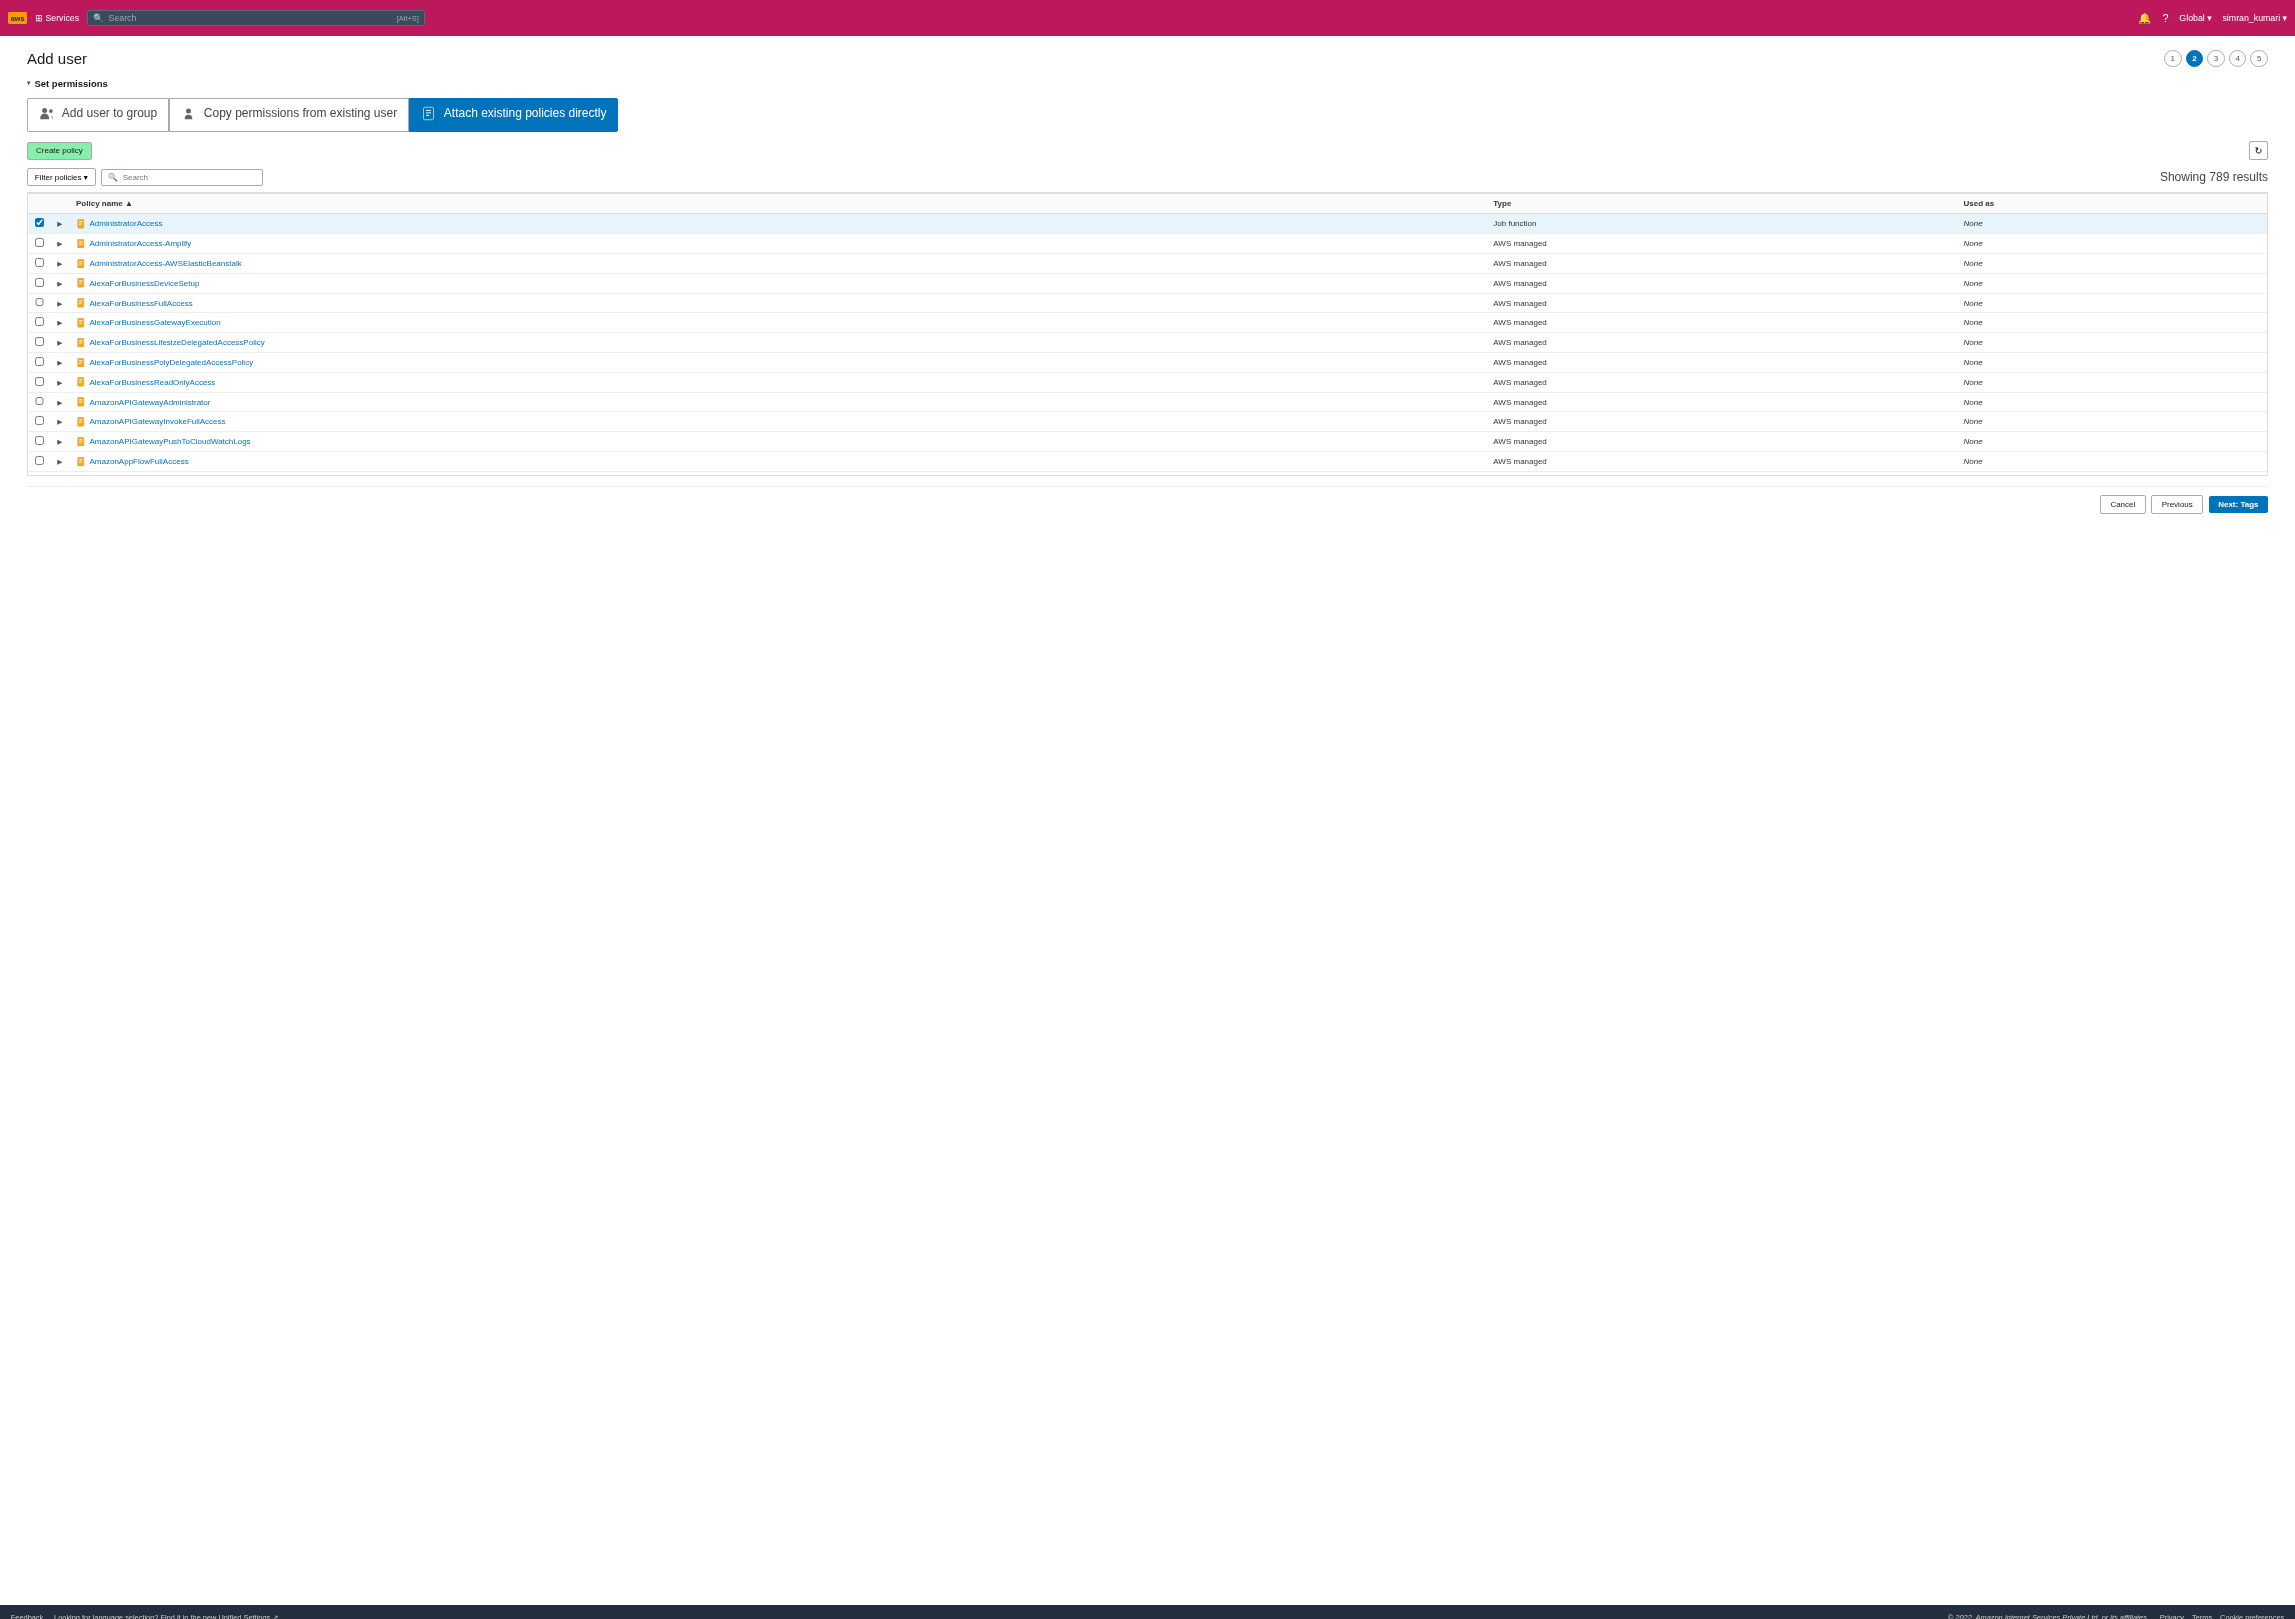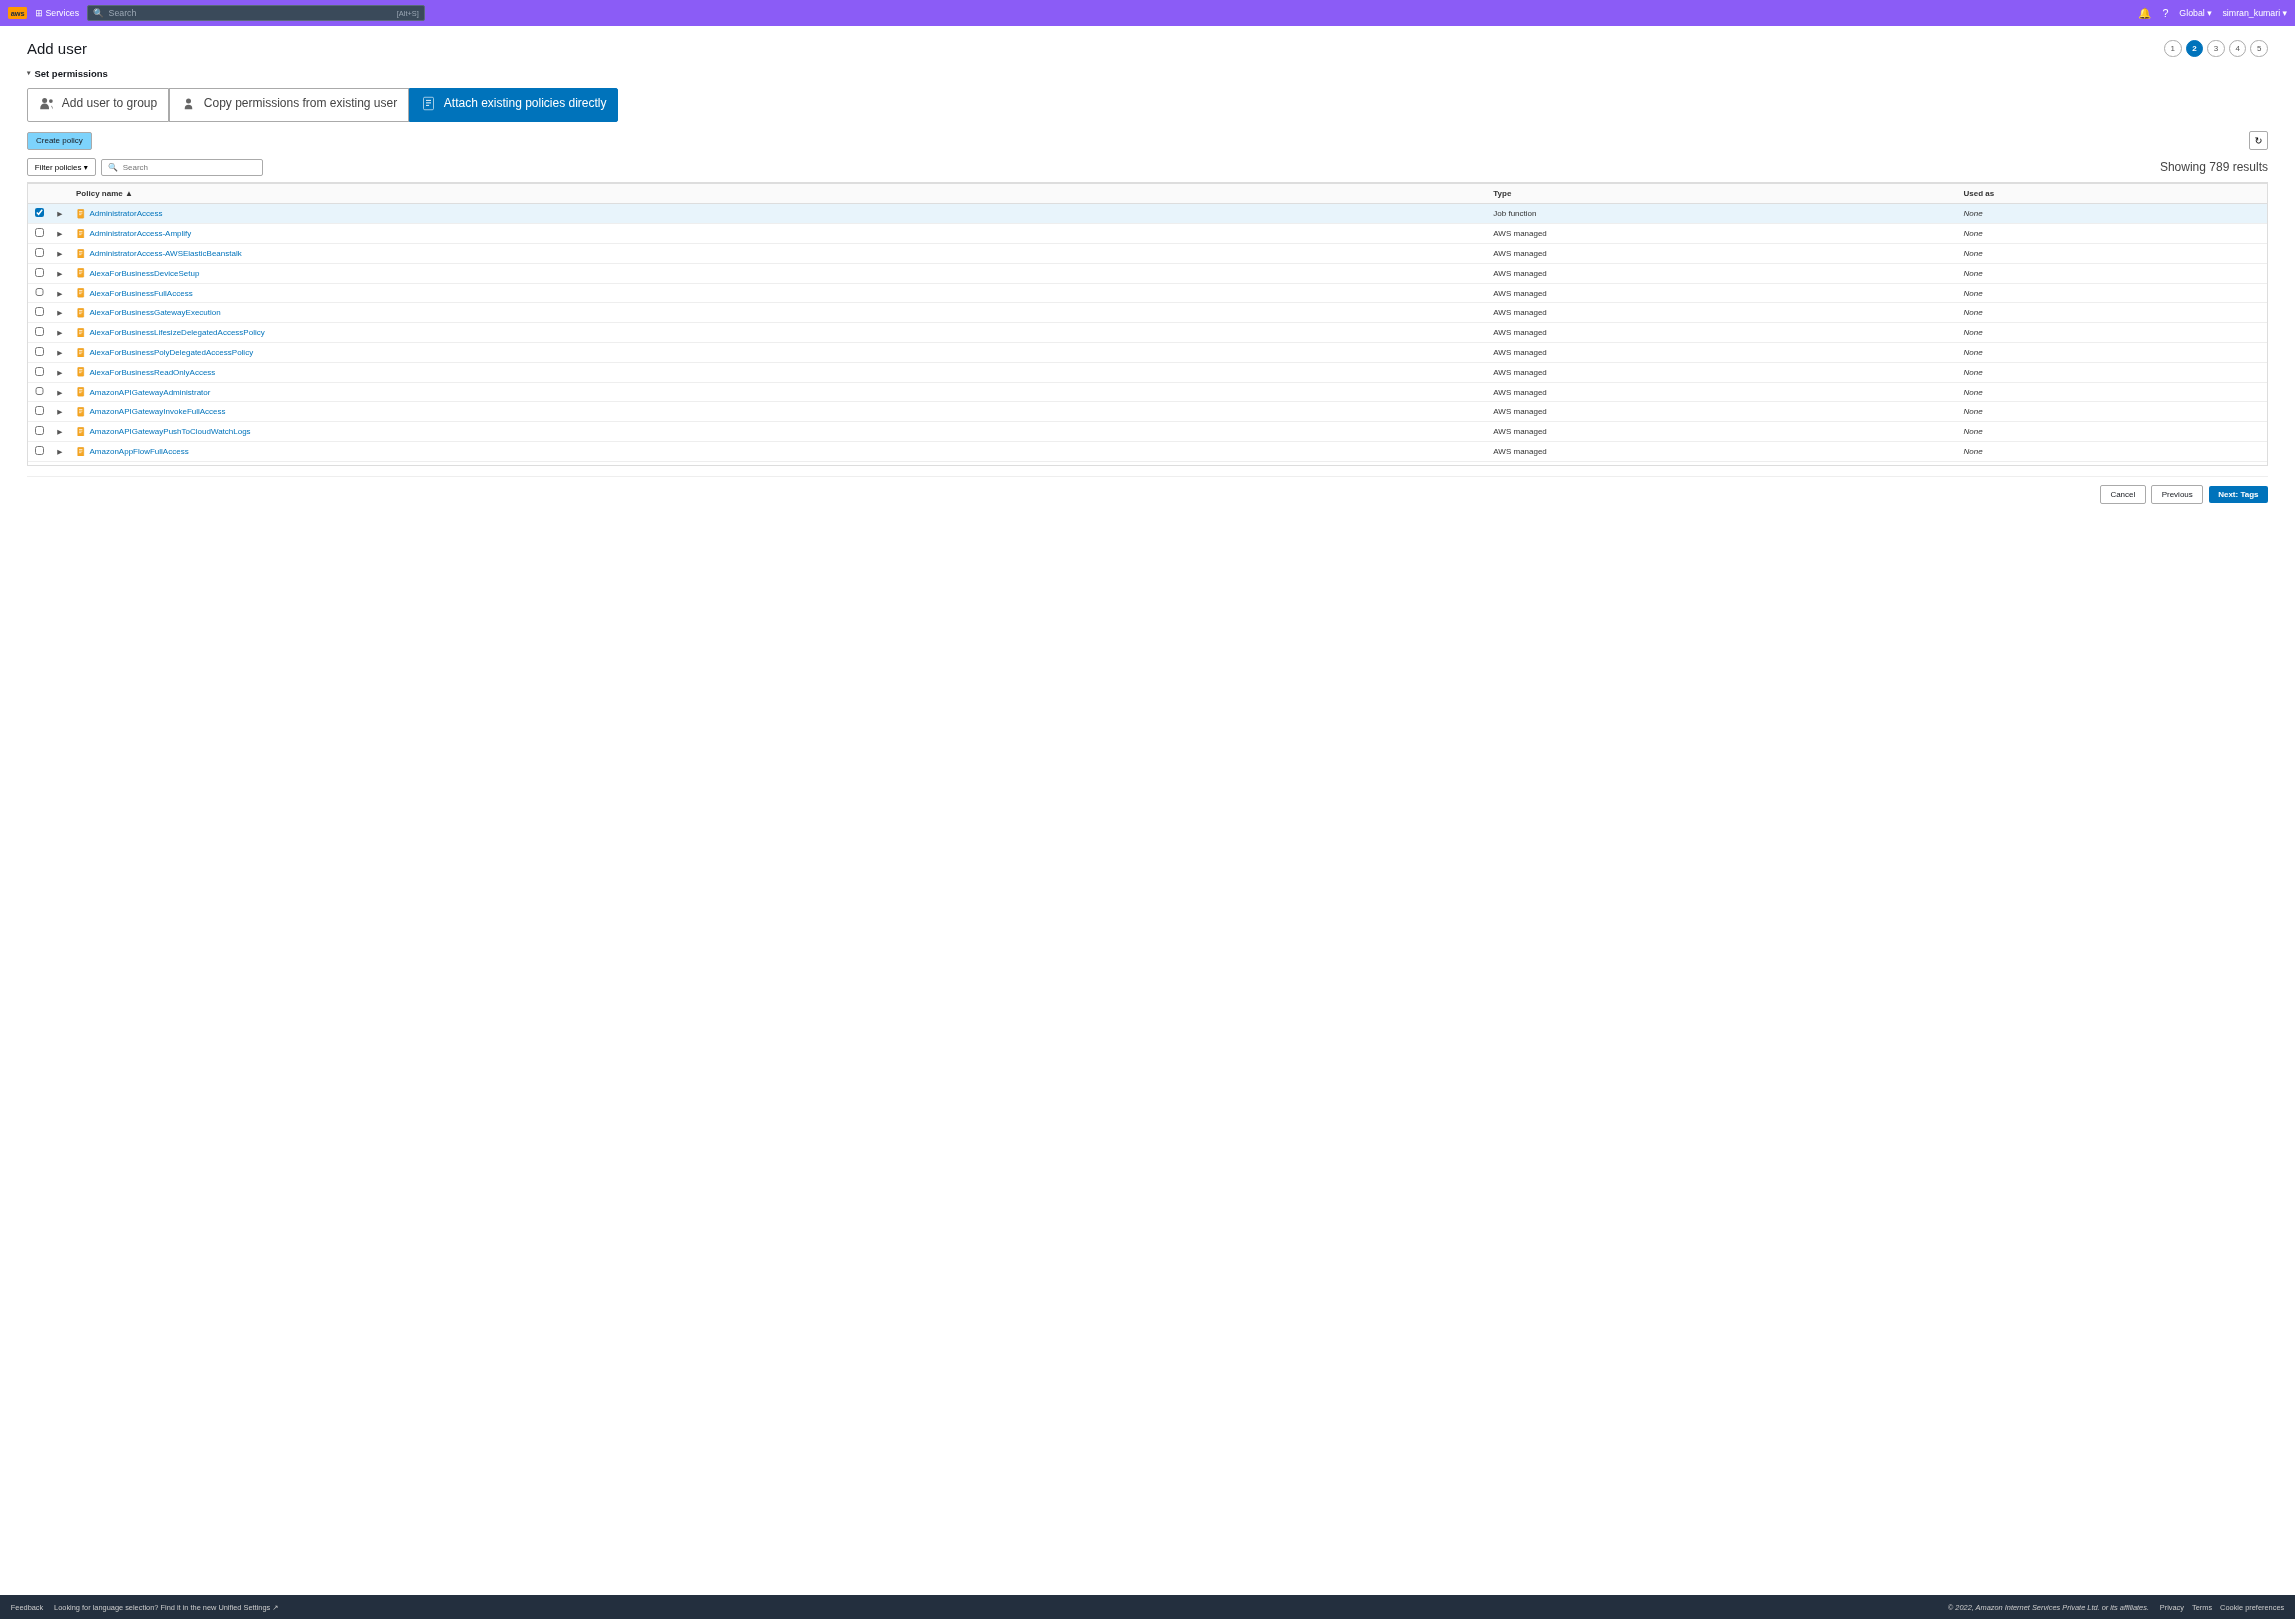--- a/index.html
+++ b/index.html
@@ -5,22 +5,22 @@
     * { box-sizing: border-box; margin: 0; padding: 0; }
     body {
       font-family: 'Amazon Ember', Arial, sans-serif;
       font-size: 8.8px;
       background: #f2f3f3;
       color: #16191f;
     }
 
     
     .top-nav {
-      background: #8b5cf6;
-      height: 26px;
+      background: #be185d;
+      height: 36px;
       display: flex;
       align-items: center;
       padding: 0 8px;
       gap: 8px;
       position: relative;
     }
     .aws-logo {
       display: flex;
       align-items: center;
       gap: 2.7px;
@@ -162,21 +162,21 @@
     .toolbar {
       display: flex;
       align-items: center;
       justify-content: space-between;
       margin-bottom: 8px;
     }
     .create-policy-btn {
       border: 0.7px solid #aaa;
       padding: 3.4px 8px;
       border-radius: 2px;
-      background: #7dd3fc;
+      background: #86efac;
       cursor: pointer;
       font-size: 8px;
       color: #16191f;
     }
     .refresh-btn {
       background: none;
       border: 0.7px solid #aaa;
       border-radius: 2px;
       width: 19px;
       height: 19px;

